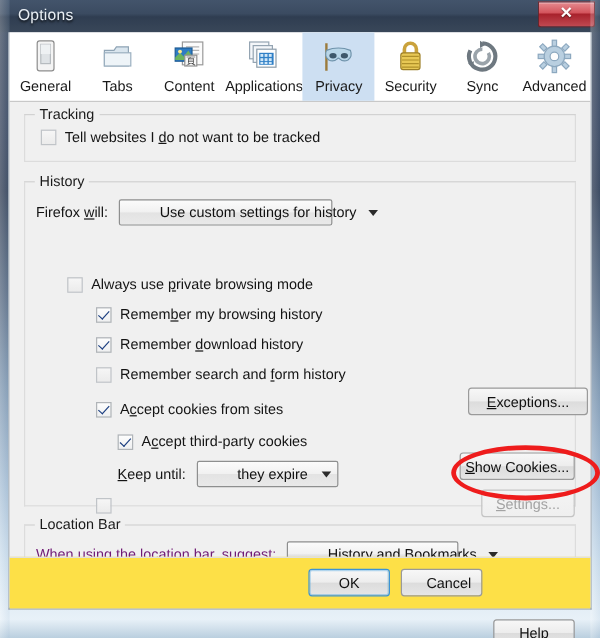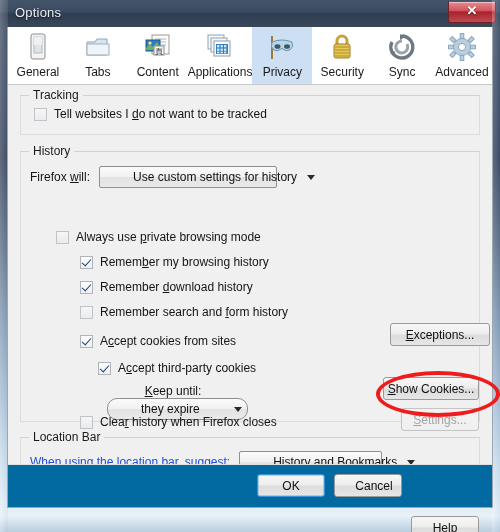--- a/index.html
+++ b/index.html
@@ -238,21 +238,21 @@
   .btn.default {
     border: 1px solid #3c93d6;
     box-shadow: 0 0 0 1px rgba(90,170,225,0.45) inset;
   }
 
   
   .bottombar {
     position: absolute;
     left: 0; bottom: 0;
     width: 484px; height: 42px;
-    background: #0369a1;
+    background: #fde047;
     border-top: 1px solid #dfdfdf;
   }
 
   
   .annot-ellipse {
     position: absolute;
     border: 4px solid #ee1c1c;
     border-radius: 50%;
     background: transparent;
     pointer-events: none;
@@ -453,52 +453,51 @@
       <div class="row" style="left:72px; top:249px;">
         <span class="cb checked"></span>
         <span class="cb-label"><span>A</span><span class="u">c</span><span>cept cookies from sites</span></span>
       </div>
 
       <div class="row" style="left:90px; top:276px;">
         <span class="cb checked"></span>
         <span class="cb-label"><span>A</span><span class="u">c</span><span>cept third-party cookies</span></span>
       </div>
 
-      <div class="row" style="left:90px; top:299px;flex-direction:column;">
+      <div class="row" style="left:90px; top:299px;">
         <span style="font-size:12px;color:#141414;"><span class="u">K</span><span>eep until:</span></span>
-        <span class="dropdown" style="margin-left:9px; width:141px;border-radius:10px;">
+        <span class="dropdown" style="margin-left:9px; width:118px;">
           <span class="dropdown-text">they expire</span>
           <span class="caret"></span>
         </span>
       </div>
 
       <div class="row" style="left:72px; top:330px;">
         <span class="cb unchecked"></span>
-        <span class="cb-label"><span>Clea</span><span class="u">r</span><span> history when Firefox closes</span></span>
       </div>
 
       <div class="btn" style="left:382px; top:238px; width:100px;">
         <span><span class="u">E</span><span>xceptions...</span></span>
       </div>
 
       <div class="btn" style="left:375px; top:292px; width:96px;">
         <span><span class="u">S</span><span>how Cookies...</span></span>
       </div>
 
       <div class="btn disabled" style="left:393px; top:323px; width:78px;">
         <span><span class="u">S</span><span>ettings...</span></span>
       </div>
 
       <div class="annot-ellipse" style="left:368px; top:286px; width:116px; height:38px;"></div>
 
       <div class="groupbox" style="left:12px; top:352px; width:460px; height:48px;">
         <div class="group-title">Location Bar</div>
       </div>
       <div class="row" style="left:22px; top:366px;">
-        <span style="font-size:12px;color:#1d4ed8;"><span>When </span><span class="u">u</span><span>sing the location bar, suggest:</span></span>
+        <span style="font-size:12px;color:#701a75;"><span>When </span><span class="u">u</span><span>sing the location bar, suggest:</span></span>
         <span class="dropdown" style="margin-left:9px; width:143px;align-items:center;">
           <span class="dropdown-text">History and Bookmarks</span>
           <span class="caret"></span>
         </span>
       </div>
 
     </div>
 
     <div class="bottombar">
       <div class="btn default" style="left:249px; top:9px; width:68px;">

